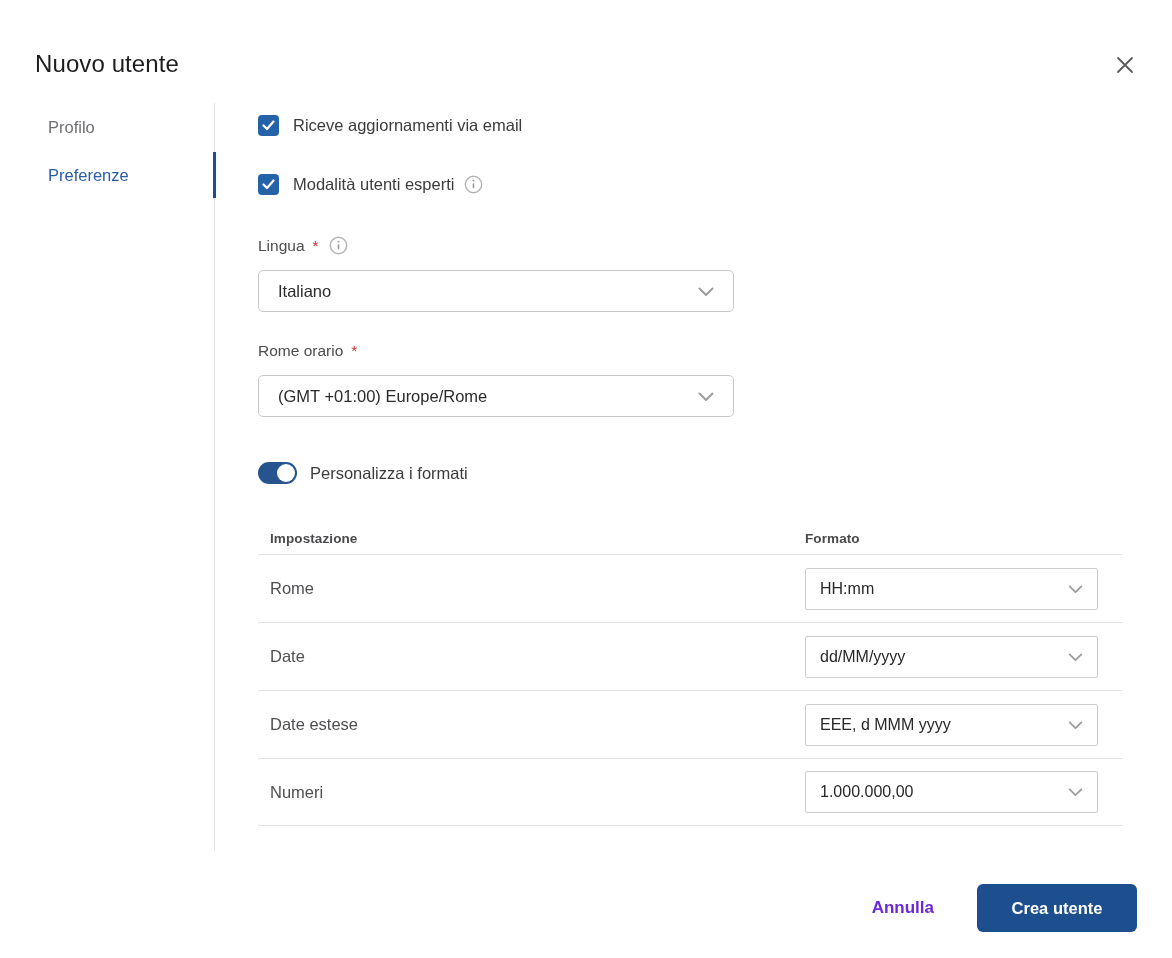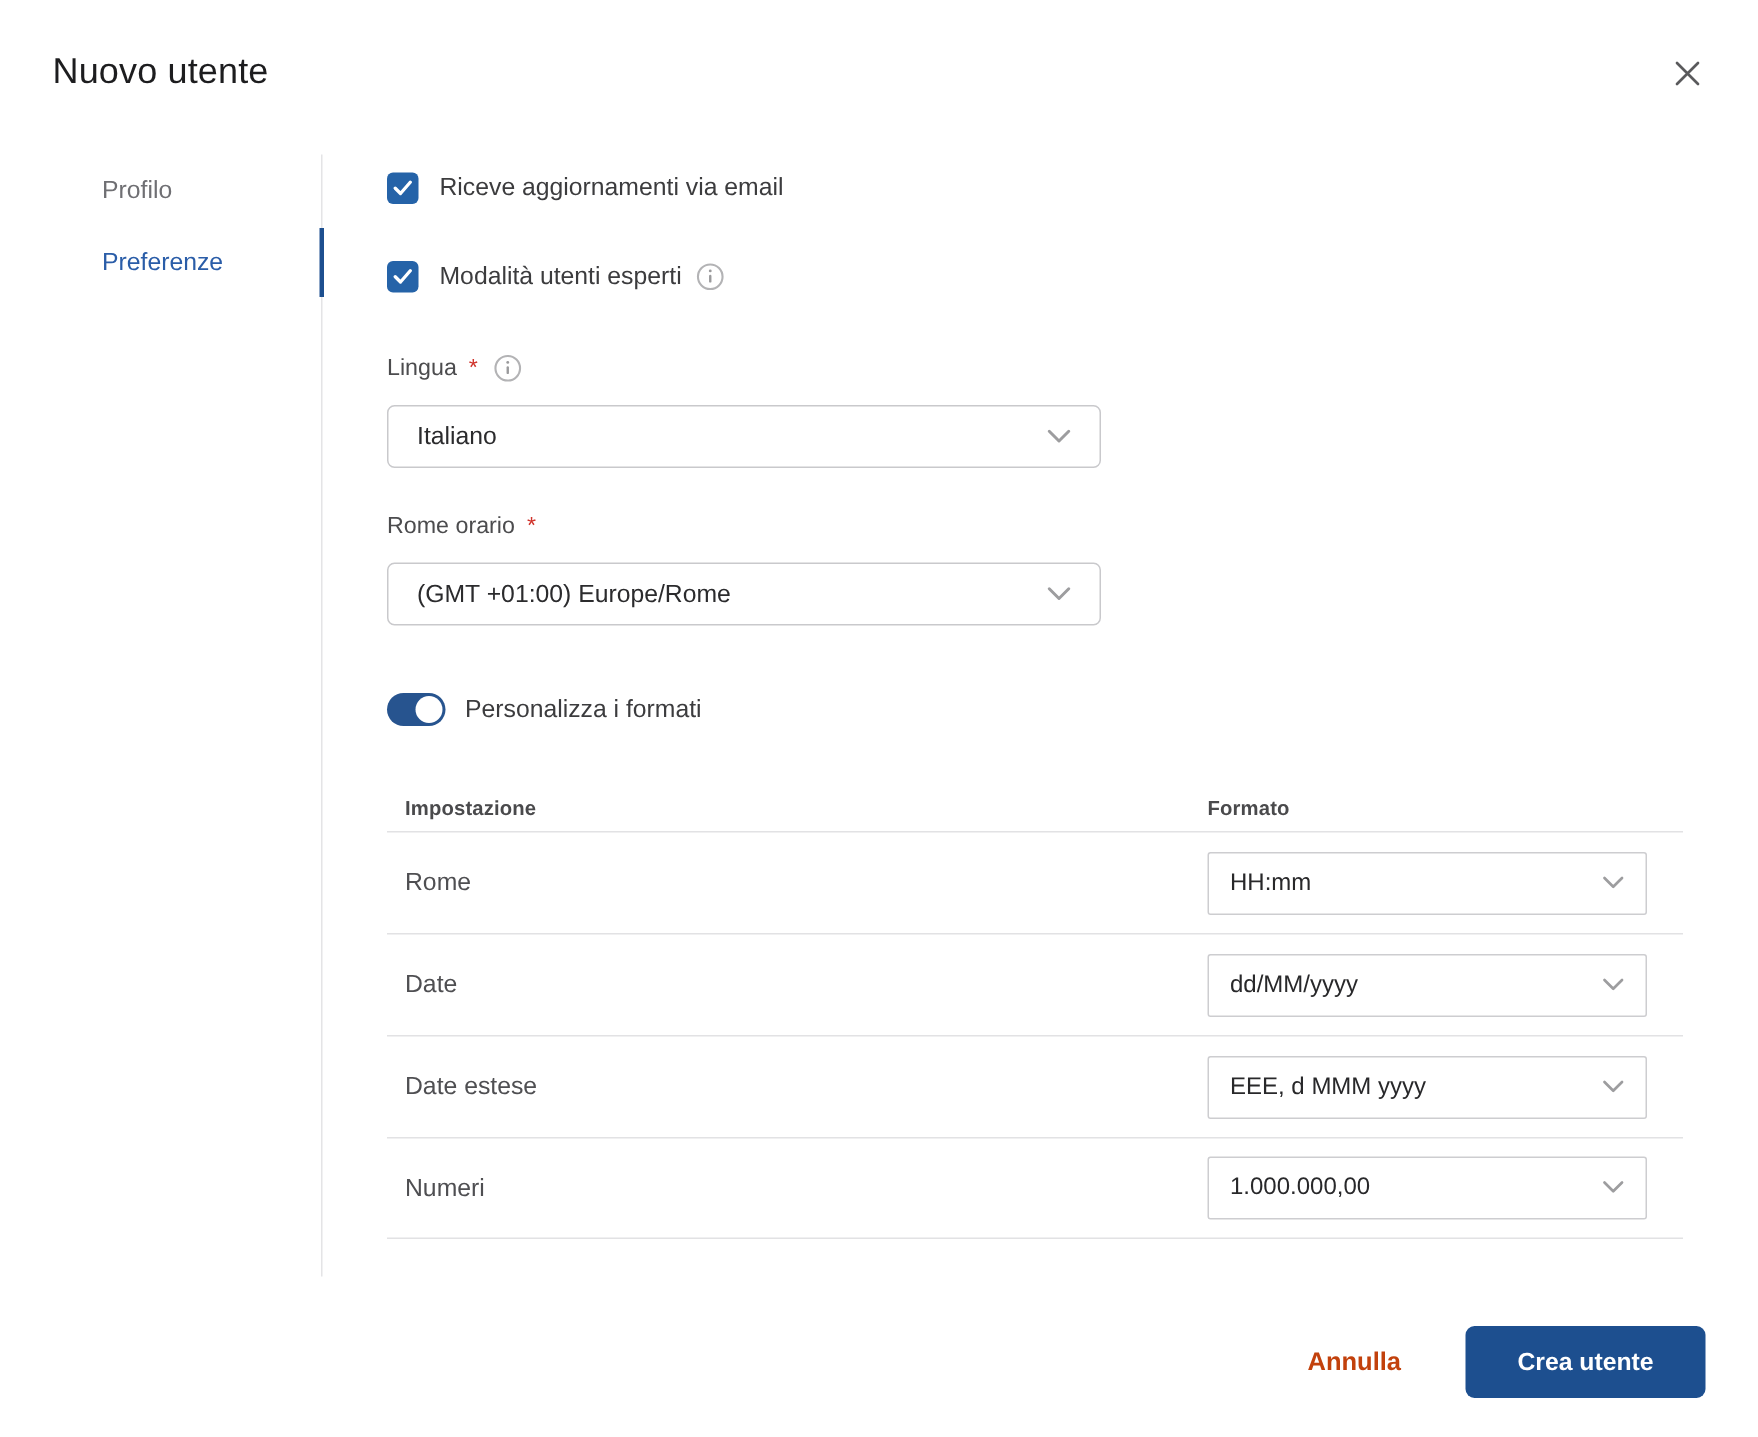--- a/index.html
+++ b/index.html
@@ -5,40 +5,40 @@
   * { margin:0; padding:0; box-sizing:border-box; }
   html,body { background:#ffffff; }
   body {
     width:1172px; height:958px;
     font-family:"Liberation Sans", sans-serif;
     color:#333; overflow:hidden; position:relative;
   }
   .dialog { position:absolute; inset:0; background:#fff; }
 
   
-  .dlg-header { position:absolute; top:0; left:0; right:0; height:103px;text-align:right; }
+  .dlg-header { position:absolute; top:16px; left:0; right:0; height:103px;text-align:right; }
   .dlg-title {
     position:absolute; left:35px; top:34px;
     font-size:24px; font-weight:500; color:#1d1d1f; letter-spacing:.1px;
   }
   .close-btn {
     position:absolute; right:33px; top:36px; width:28px; height:28px;
     background:none; border:none; cursor:pointer;
     display:flex; align-items:center; justify-content:center;
   }
 
   
   .dlg-body { position:absolute; top:103px; left:0; right:0; bottom:0; display:flex; }
   .sidebar {
     width:215px; height:748px; flex:0 0 215px;
     border-right:1px solid #e4e4e6; padding-top:0;
   }
   .sidebar-item {
     position:relative; height:48px; display:flex; align-items:center;
-    padding-left:68px; font-size:16.5px; color:#6f6f73; cursor:pointer;
+    padding-left:48px; font-size:16.5px; color:#6f6f73; cursor:pointer;
   }
   .sidebar-item.active { color:#2a5da8; }
   .sidebar-item.active::after {
     content:""; position:absolute; right:-2px; top:1px; bottom:1px;
     width:3px; background:#1d4f8f;
   }
 
   .content { flex:1; padding:12px 50px 0 43px; }
 
   
@@ -100,21 +100,21 @@
   .mini-select .chev { margin-left:auto; }
 
   
   .dlg-footer {
     position:absolute; right:35px; bottom:26px;
     display:flex; align-items:center; gap:43px;
   }
   .cancel-link {
     background:none; border:none; cursor:pointer;
     font-family:"Liberation Sans", sans-serif;
-    font-size:17px; font-weight:600; color:#c2410c;
+    font-size:17px; font-weight:600; color:#6d28d9;
   }
   .submit-btn {
     width:160px; height:48px; background:#1d4f8f; border:none; border-radius:6px;
     cursor:pointer; font-family:"Liberation Sans", sans-serif;
     font-size:16.5px; font-weight:700; color:#ffffff;
   }
 </style>
 </head>
 <body>
 

